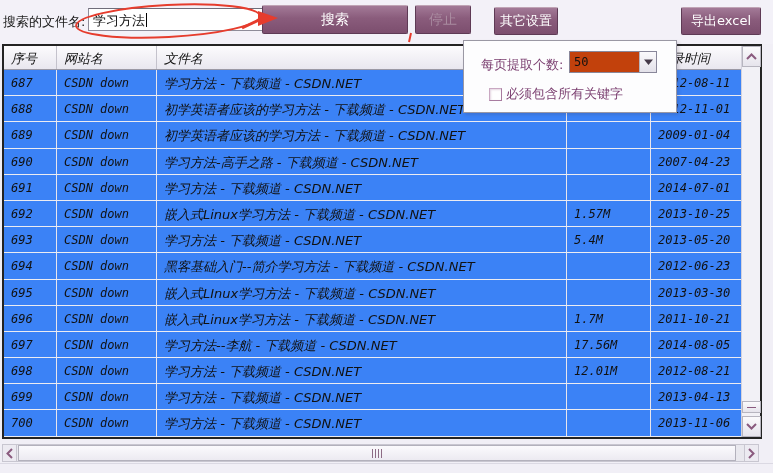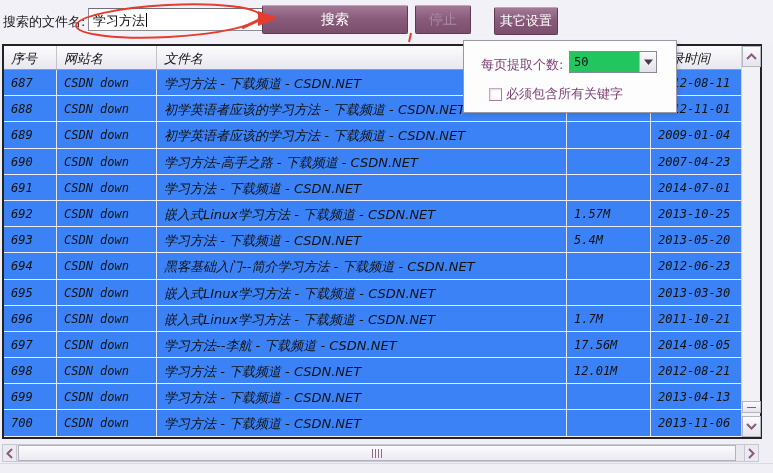--- a/index.html
+++ b/index.html
@@ -96,21 +96,21 @@
 
   
   .popup {
     position:absolute; left:463px; top:40px; width:214px; height:73px;
     background:#fdfdfe; border:1px solid #9a98a4; z-index:5;
     box-shadow:2px 2px 3px rgba(60,50,70,.18);
   }
   .popup-label { position:absolute; left:17px; top:15px; color:#7b3f70; font-size:13px; white-space:nowrap; }
   .dropdown {
     position:absolute; left:105px; top:10px; width:88px; height:22px;
-    background:#22c55e; border:1px solid #89879a; display:flex;
+    background:#c2410c; border:1px solid #89879a; display:flex;
   }
   .dropdown-value { flex:1; padding:3px 0 0 4px; font-family:"DejaVu Sans Mono", monospace; font-size:12px; }
   .dropdown-btn {
     width:17px; height:100%; background:linear-gradient(#fbfafc,#e3e1e9);
     border-left:1px solid #b7b5bf; display:flex; align-items:center; justify-content:center; cursor:pointer;
   }
   .checkbox-row { position:absolute; left:17px; top:44px; display:flex; align-items:center; cursor:pointer;padding-left:8px; }
   .checkbox {
     width:13px; height:13px; background:#fff;
     border:1px solid #a87ca0; border-top-color:#c9a8c2; border-left-color:#c9a8c2;
@@ -123,20 +123,21 @@
 </style>
 </head>
 <body>
 
 <div class="toolbar">
   <span class="search-label">搜索的文件名:</span>
   <div class="search-box"><span>学习方法</span><span class="caret"></span></div>
   <div class="btn btn-search">搜索</div>
   <div class="btn btn-stop">停止</div>
   <div class="btn btn-settings">其它设置</div>
+  <div class="btn btn-export">导出excel</div>
 </div>
 
 <div class="panel">
   <div class="grid">
     <div class="thead">
       <div class="th col-no">序号</div>
       <div class="th col-site">网站名</div>
       <div class="th col-file">文件名</div>
       <div class="th col-size"></div>
       <div class="th col-date">收录时间</div>

